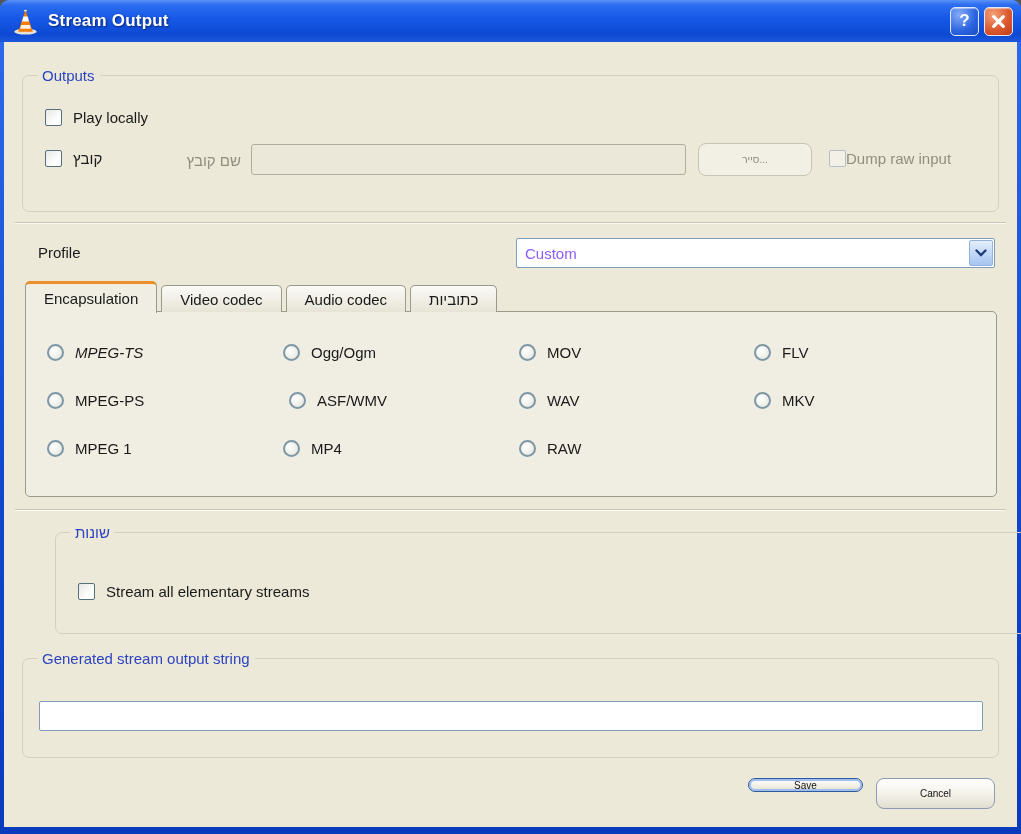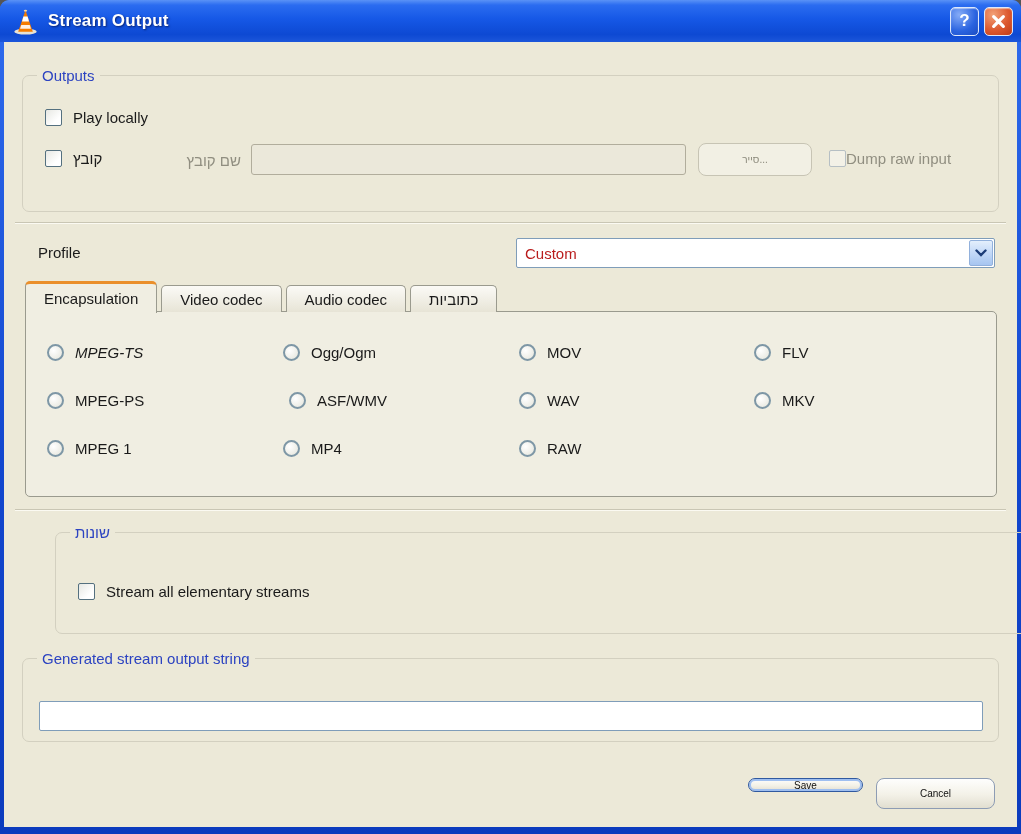--- a/index.html
+++ b/index.html
@@ -60,21 +60,21 @@
     position:absolute;box-sizing:border-box;border-radius:8px;font-size:10px;
     display:flex;align-items:center;justify-content:center;
     background:linear-gradient(180deg,#fefefd,#f3f1e7 55%,#e1ded0);
     border:1px solid #8d9cb4;color:#111;cursor:default;
   }
   .xp-btn.disabled{background:#f2f0e4;border:1px solid #c7c4b4;color:#8b897b;}
   .xp-btn.default{border:1px solid #30599f;box-shadow:inset 0 0 0 2px #9fbff0;}
   .combo{
     position:absolute;box-sizing:border-box;background:#fff;border:1px solid #7f9db9;
     border-radius:2px;display:flex;align-items:center;justify-content:space-between;
-    padding-left:8px;font-size:15px;color:#b91c1c;cursor:default;
+    padding-left:8px;font-size:15px;color:#8b5cf6;cursor:default;
   }
   .combo-arrow{
     width:24px;align-self:stretch;margin:1px;border-radius:2px;
     background:linear-gradient(180deg,#e4effc,#c6dbf8 45%,#a6c5f0);
     border:1px solid #92b1dc;box-sizing:border-box;
     display:flex;align-items:center;justify-content:center;
   }
   .tabbar{position:absolute;left:21px;top:239px;height:31px;display:flex;align-items:flex-end;z-index:3;}
   .tab{
     box-sizing:border-box;height:27px;padding:0 18px;margin-right:4px;
@@ -223,21 +223,21 @@
     <div class="sep" style="top:467px;"></div>
 
     <div class="group" style="left:18px;top:490px;width:977px;height:102px;margin-left:33px;">
       <span class="group-label">שונות</span>
       <div class="row" style="left:22px;top:50px;">
         <span class="cb"></span>
         <span class="lbl">Stream all elementary streams</span>
       </div>
     </div>
 
-    <div class="group" style="left:18px;top:616px;width:977px;height:84px;">
+    <div class="group" style="left:18px;top:616px;width:977px;height:100px;">
       <span class="group-label">Generated stream output string</span>
       <input class="txt-input txt-white" style="left: 16px; top: 42px; width: 944px; height: 30px;" value="">
     </div>
 
     <div class="xp-btn default" style="left:744px;top:736px;width:115px;height:14px;">
       <span>Save</span>
     </div>
     <div class="xp-btn" style="left:872px;top:736px;width:119px;height:31px;">
       <span>Cancel</span>
     </div>

